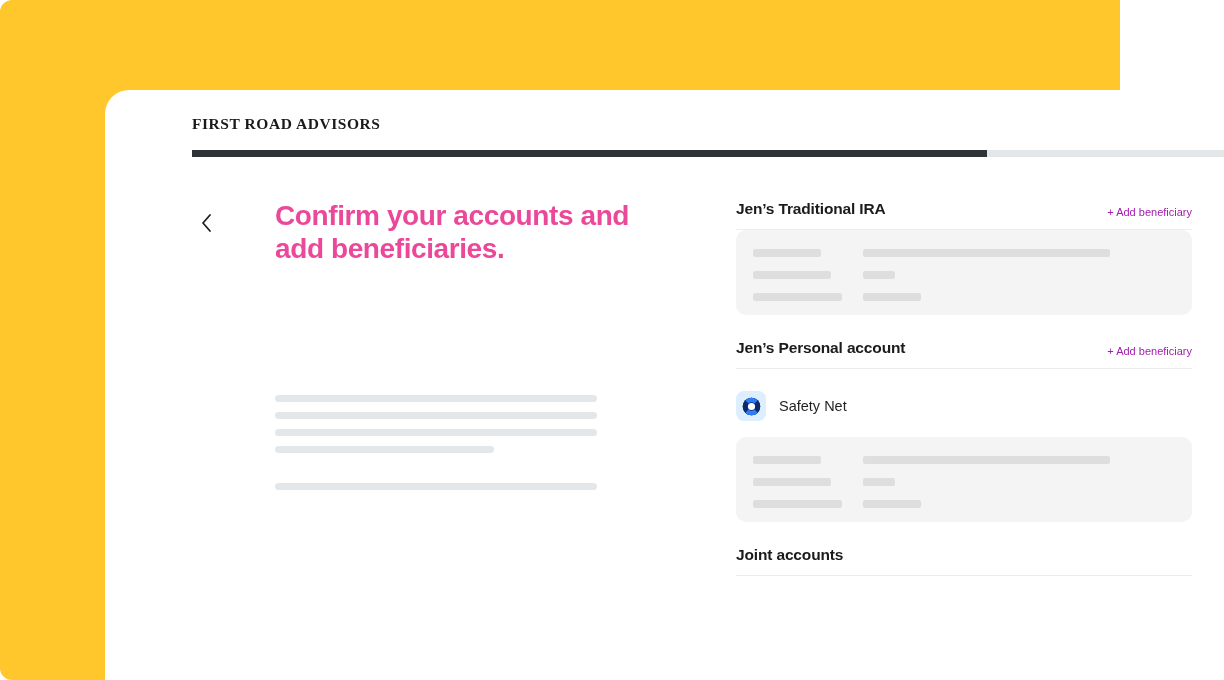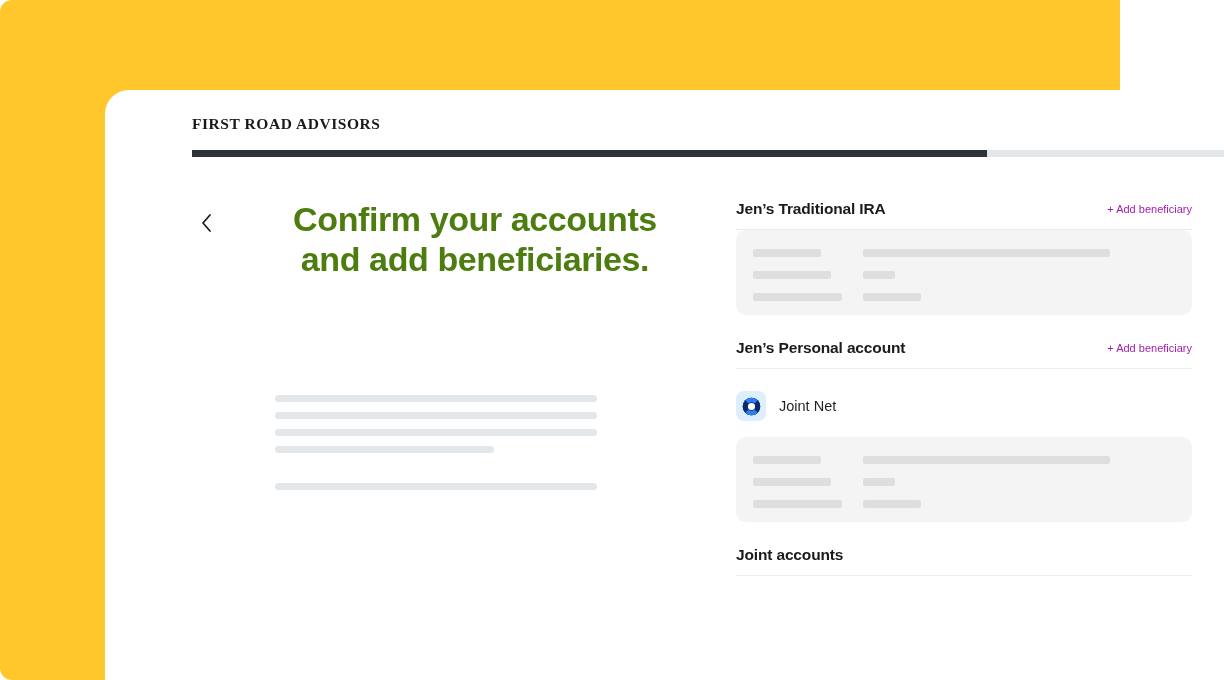--- a/index.html
+++ b/index.html
@@ -87,26 +87,25 @@
     display:flex; align-items:center; justify-content:center;
     cursor:pointer;
     background:none; border:none;
   }
   .back-btn svg { display:block; }
 
   .headline {
     position:absolute;
     left:83px; top:0;
     width:400px;
-    font-size:34px;
+    font-size:28px;
     font-weight:700;
     line-height:1.17;
     letter-spacing:-0.4px;
-    color:#4d7c0f;
-    text-align:center;
+    color:#ec4899;
   }
 
   .skel-para {
     position:absolute;
     left:83px; top:195px;
     width:322px;
   }
   .skel-line {
     height:7px;
     background:#e4e7ea;
@@ -121,21 +120,21 @@
   .right-col {
     position:absolute;
     left:631px; top:0;
     width:456px;
   }
 
   .acct-group { margin-bottom:0; }
 
   .group-head {
     display:flex;
-    align-items:center;
+    align-items:flex-end;
     justify-content:space-between;
     padding-bottom:11px;
   }
   .group-title {
     font-size:15.5px;
     font-weight:700;
     color:#1b1b1b;
     letter-spacing:-0.15px;
   }
   .add-link {
@@ -280,21 +279,21 @@
             <div class="acct-row">
               <div class="acct-icon safetynet">
                 <svg width="21" height="21" viewBox="0 0 24 24">
                   <circle cx="12" cy="12" r="10" fill="#0a2a6b"></circle>
                   <path d="M12 2a10 10 0 0 1 0 20 10 10 0 0 1 0-20Z" fill="#0a2a6b"></path>
                   <path d="M4.93 4.93a10 10 0 0 1 14.14 0L15.5 8.5a5 5 0 0 0-7 0L4.93 4.93Z" fill="#2f7cf6"></path>
                   <path d="M19.07 19.07a10 10 0 0 1-14.14 0L8.5 15.5a5 5 0 0 0 7 0l3.57 3.57Z" fill="#2f7cf6"></path>
                   <circle cx="12" cy="12" r="4.1" fill="#ffffff"></circle>
                 </svg>
               </div>
-              <div class="acct-label">Joint Net</div>
+              <div class="acct-label">Safety Net</div>
             </div>
             <div class="skel-card">
               <div class="skel-card-row">
                 <div class="col-a">
                   <div class="skel-chip sc-a1"></div>
                 </div>
                 <div class="col-b">
                   <div class="skel-chip sc-b1"></div>
                 </div>
               </div>

